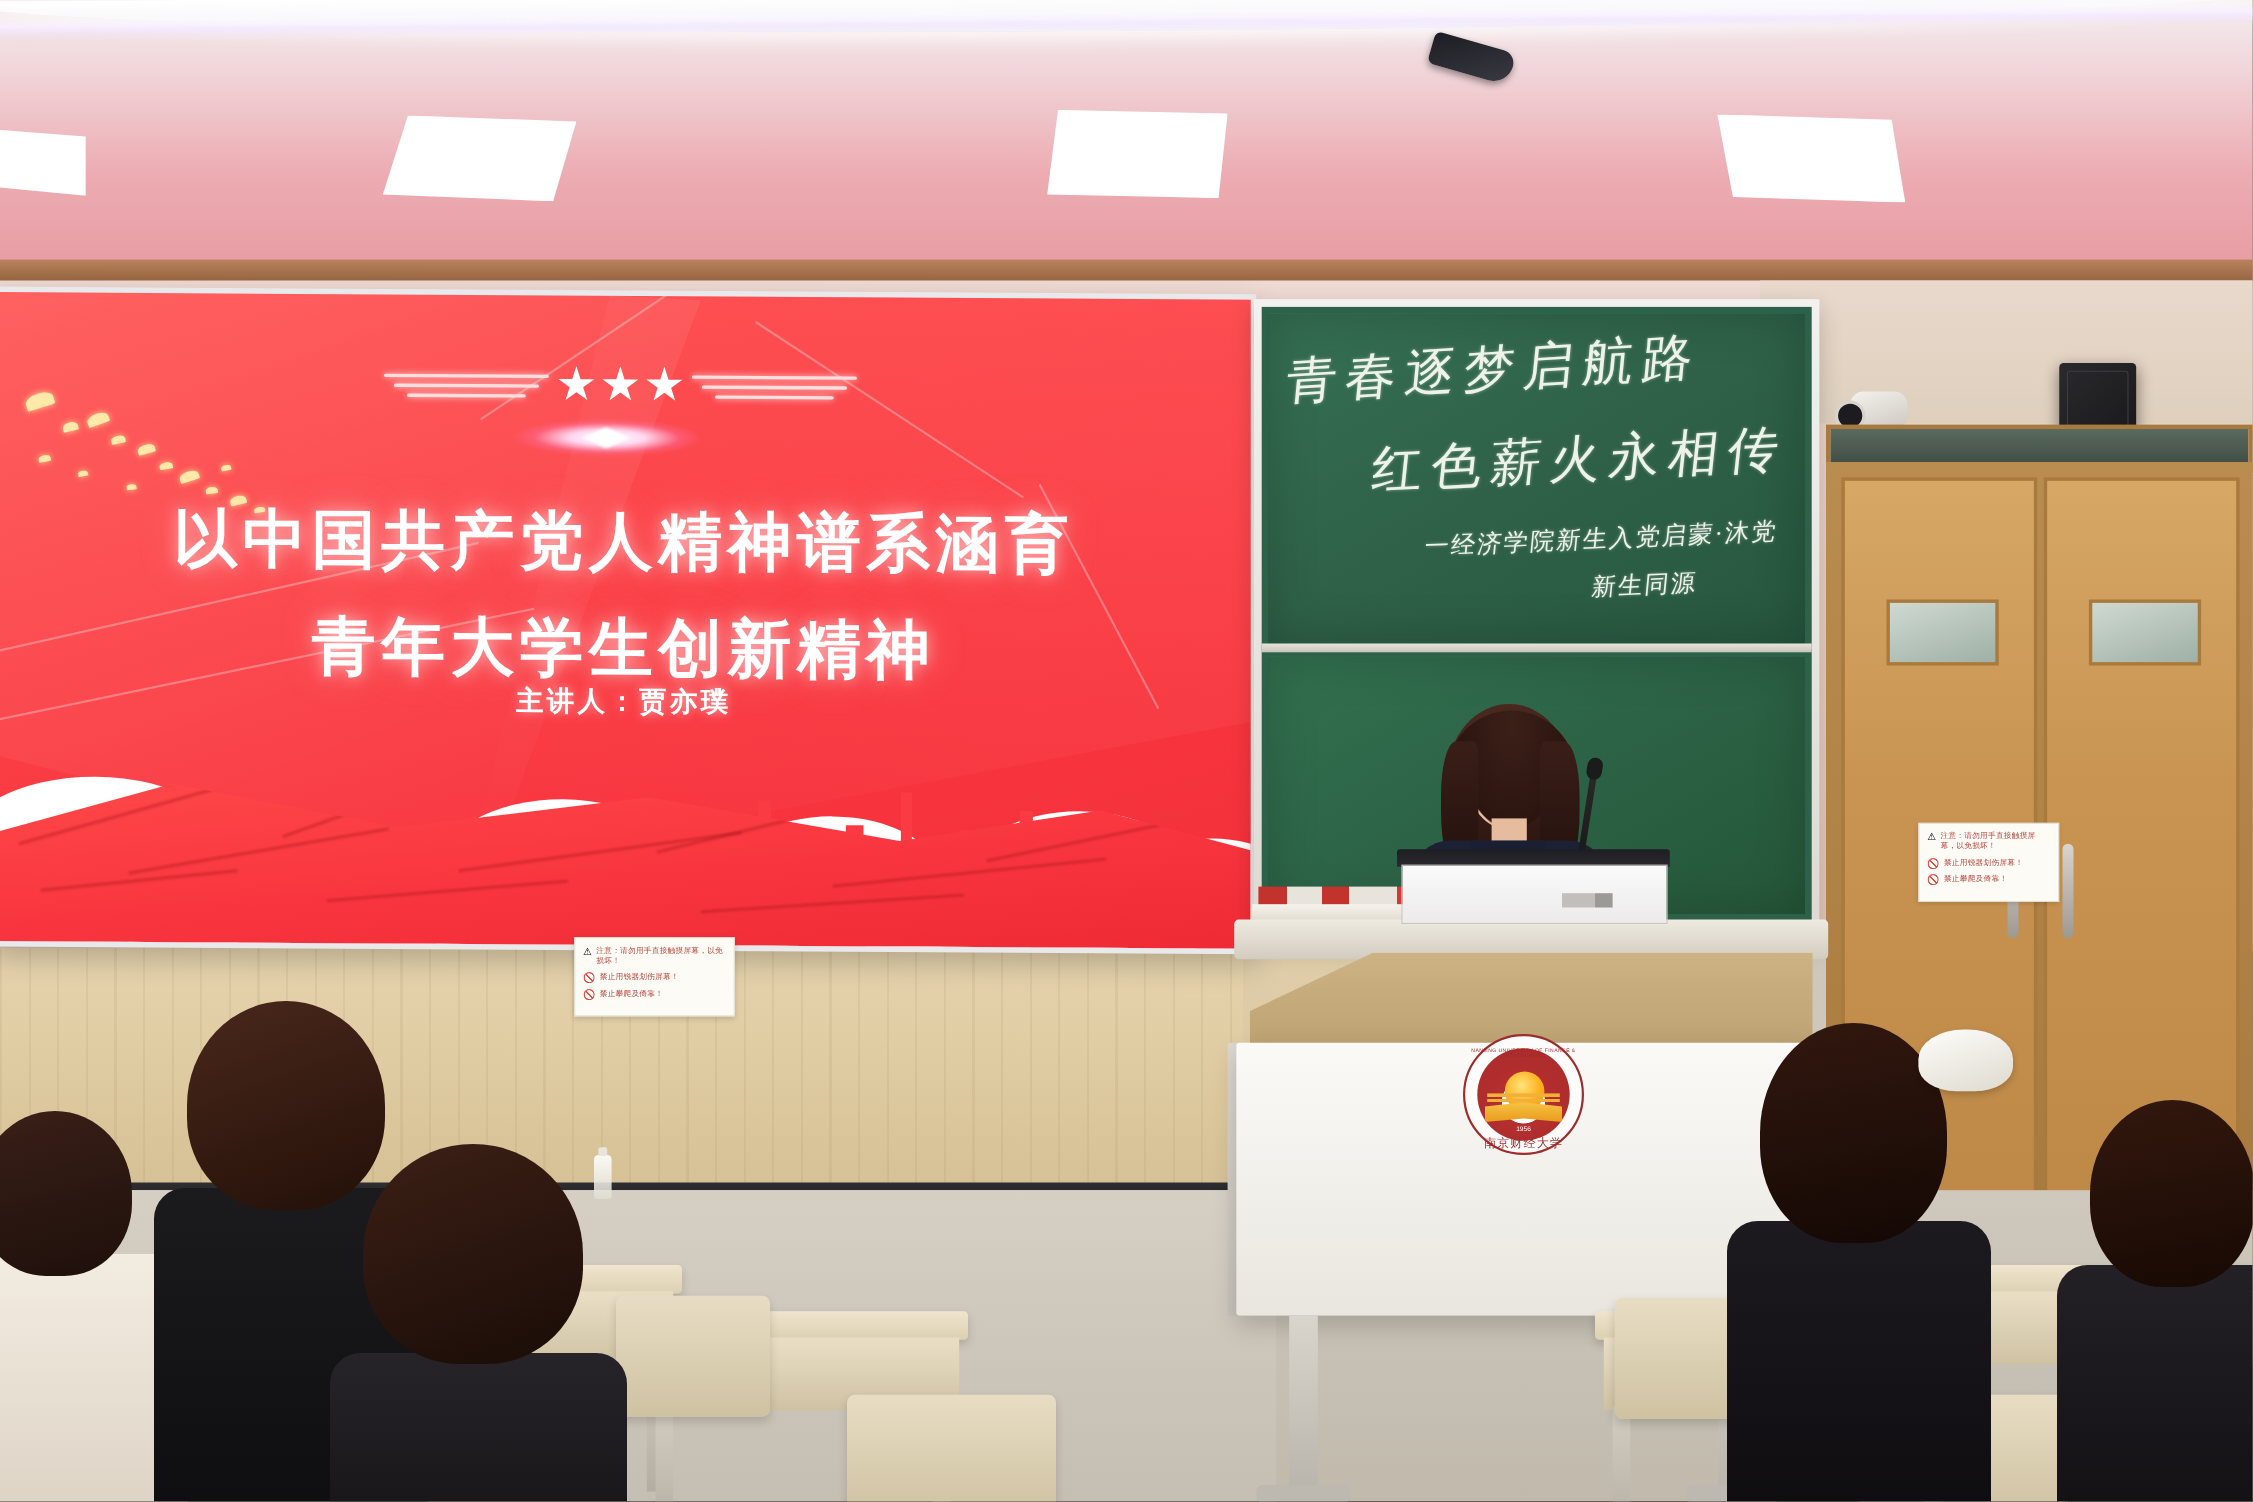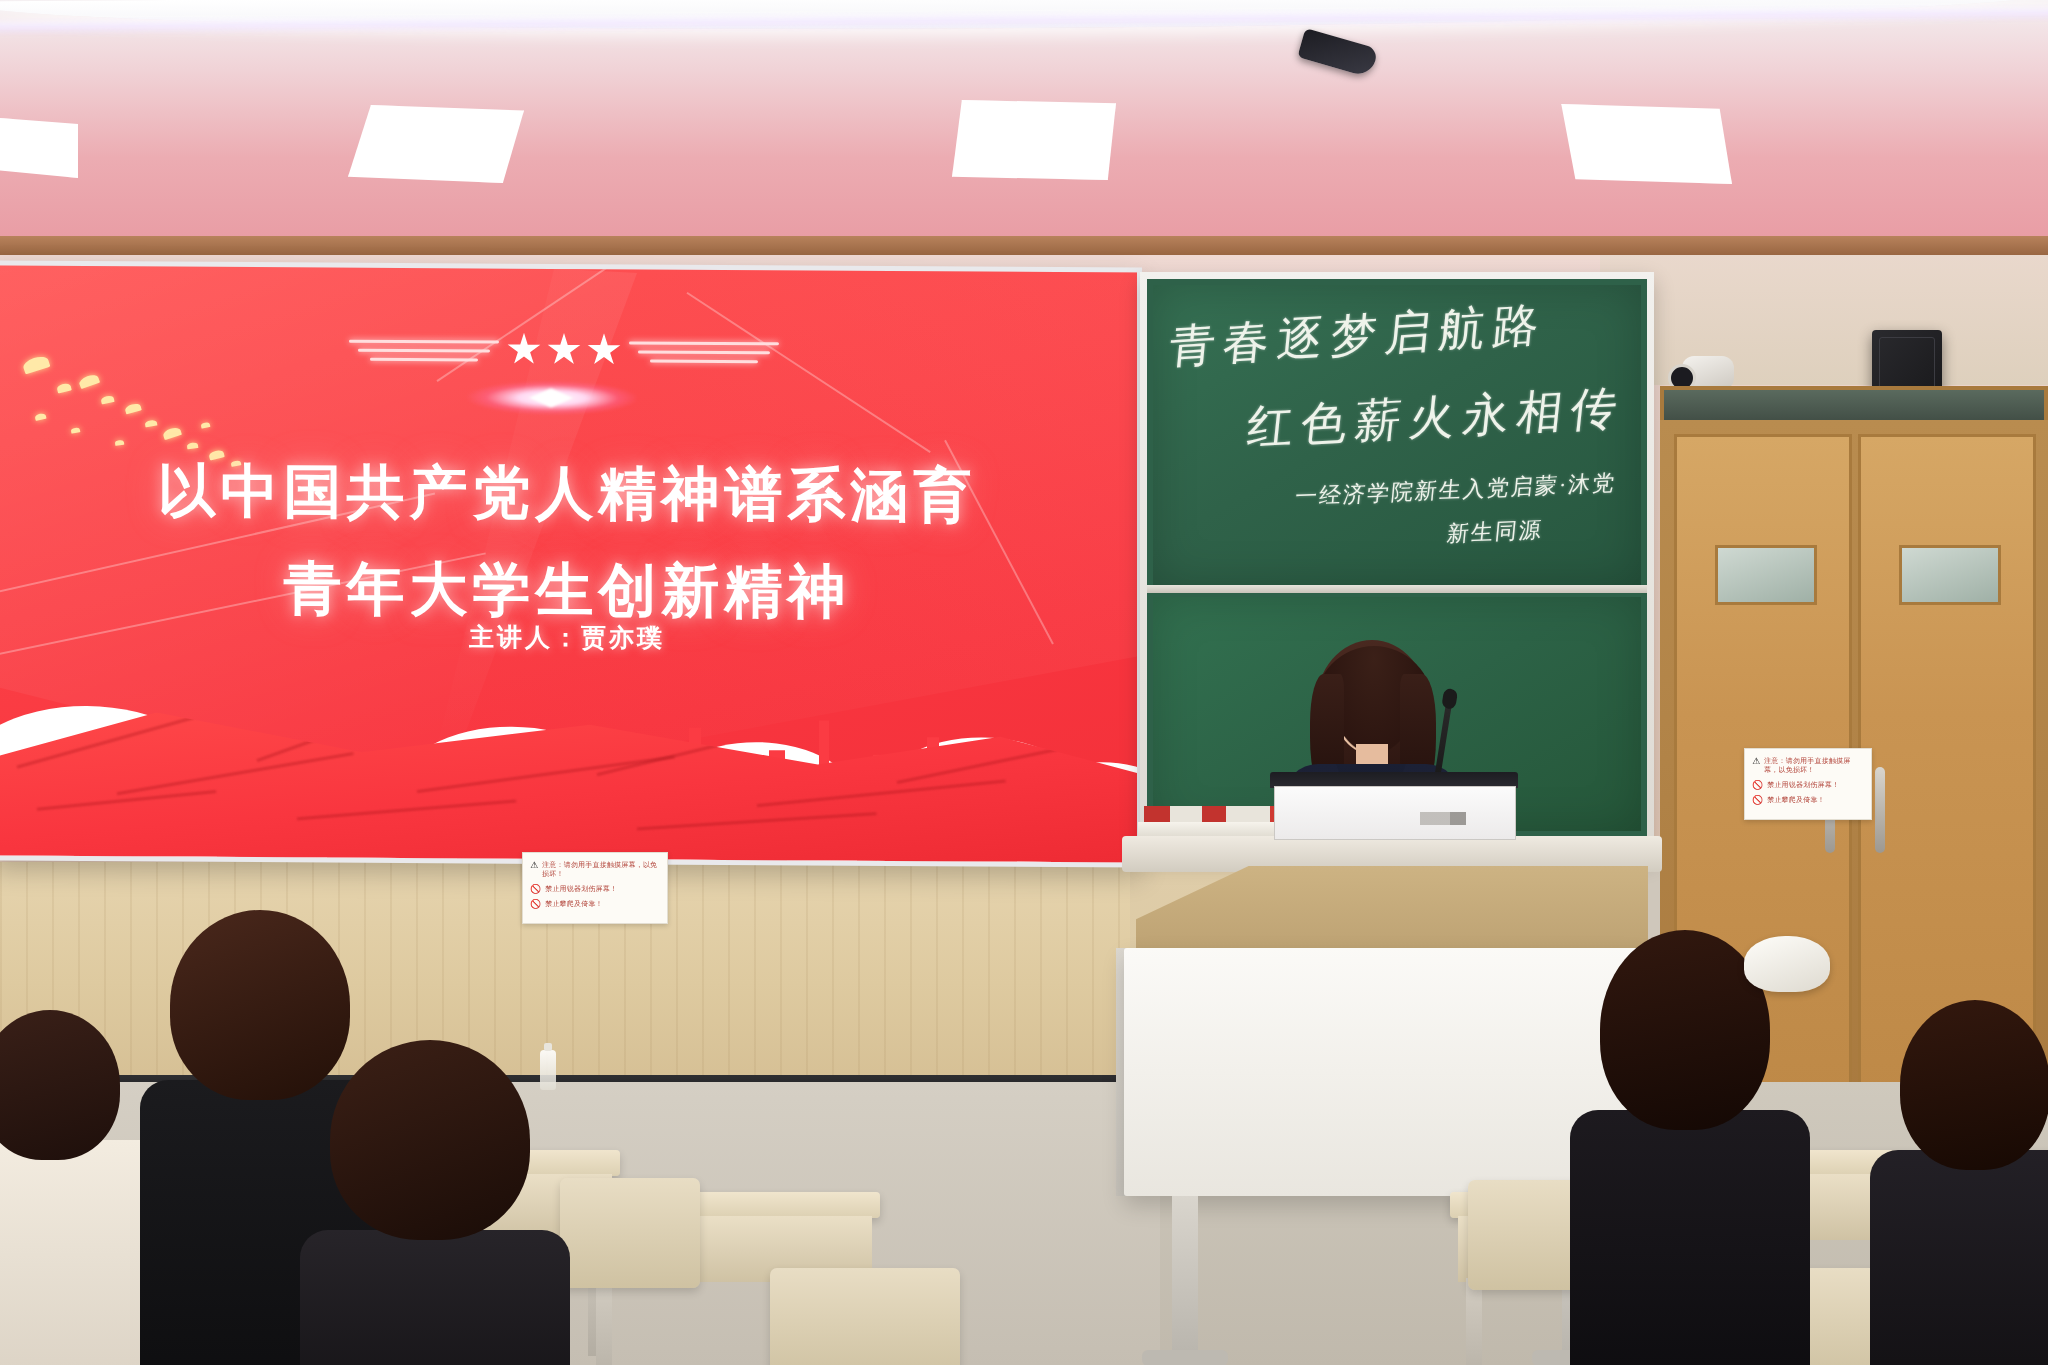--- a/index.html
+++ b/index.html
@@ -494,20 +494,30 @@
     <div class="pod-foot l"></div>
     <div class="pod-foot r"></div>
   </div>
 
   <div class="laptop">
     <div class="lid"></div>
     <div class="screen"></div>
     <div class="badge"></div>
   </div>
 
+  <div class="emblem">
+    <div class="em-ring"></div>
+    <div class="em-inner"></div>
+    <div class="em-en">NANJING UNIVERSITY OF FINANCE &amp; ECONOMICS</div>
+    <div class="em-sun"></div>
+    <div class="em-rays"></div>
+    <div class="em-book"></div>
+    <div class="em-year">1956</div>
+    <div class="em-cn">南京财经大学</div>
+  </div>
 
   <div id="furniture">
       <div class="desk" style="left: -30px; top: 1148px; width: 300px; height: 206px;">
         <div class="top"></div>
         <div class="front"></div>
         <div class="legL"></div>
         <div class="legR"></div>
       </div>
       <div class="desk" style="left: 290px; top: 1150px; width: 330px; height: 206px;">
         <div class="top"></div>

